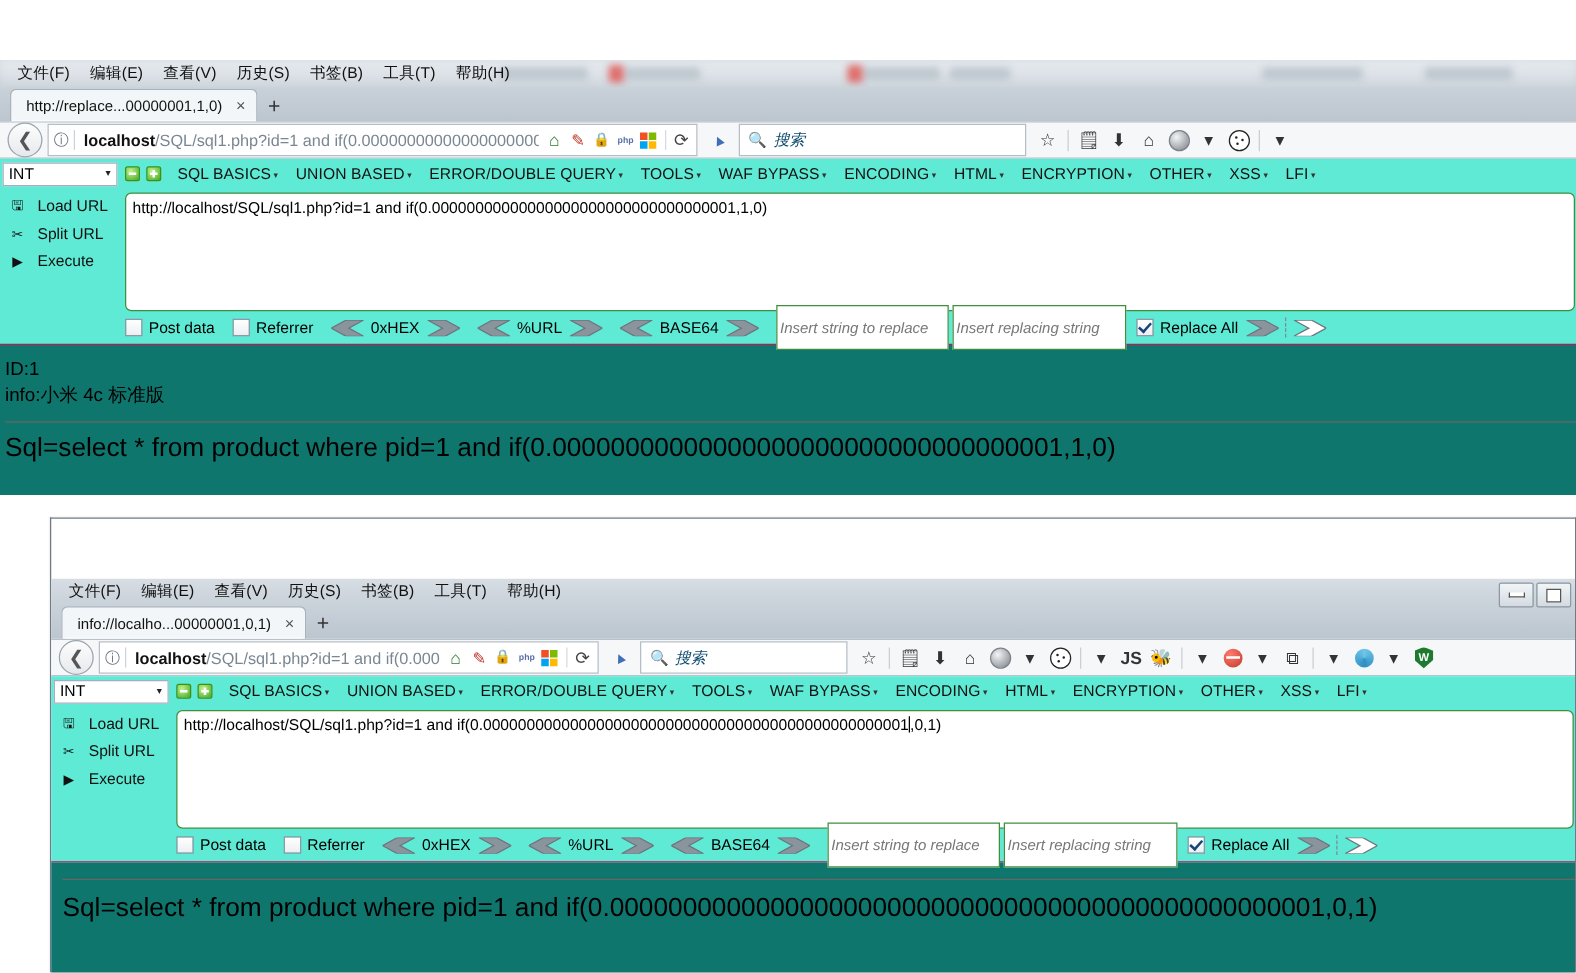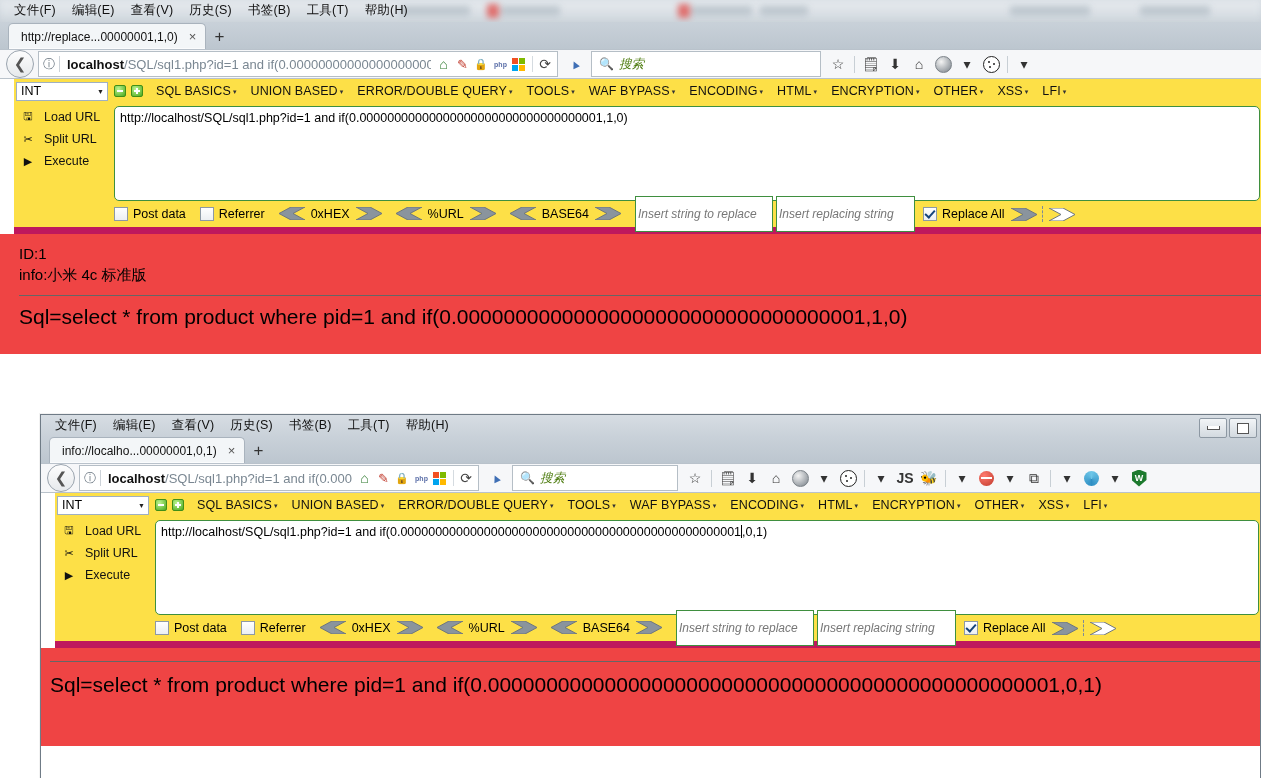--- a/index.html
+++ b/index.html
@@ -19,20 +19,21 @@
 
   
   .win {
     position: absolute;
     background: #fff;
     box-sizing: border-box;
   }
   .win-chrome {
     background: linear-gradient(to bottom, #d7dde3 0%, #c9d1d9 45%, #bcc6cf 100%);
     position: relative;
+    margin-top: 48px;
   }
   .menubar {
     height: 21px;
     display: flex;
     align-items: center;
     padding-left: 6px;
     font-size: 12.5px;
     color: #111;
     position: relative;
     z-index: 3;
@@ -139,37 +140,36 @@
   .searchbar {
     background:#fff;
     border:1px solid #b5bec6;
     height:26px;
     display:flex;
     align-items:center;
     box-sizing:border-box;
     margin-left:6px;
   }
   .searchbar .mag { padding:0 5px 0 7px; color:#444; font-size:12px;}
-  .searchbar .ph { color:#4d7c0f; font-style:italic; font-size:12.5px;}
+  .searchbar .ph { color:#0c4a6e; font-style:italic; font-size:12.5px;}
 
   .navicons {
     display:flex; align-items:center; gap:2px; padding-left:6px; flex:none;
   }
   .navicons .ico {
     width:22px; height:24px; display:flex; align-items:center; justify-content:center;
     font-size:14px; color:#333;
   }
   .navicons .vsep { width:1px; height:17px; background:#c8cfd5; margin:0 3px;}
   .caretdn { font-size:8px; color:#444; }
 
   
   .hackbar {
-    background: #fde047;
-    border-bottom: 7px solid #be185d;
-    margin-left: 14px;
+    background: #5eead4;
+    border-bottom: 1px solid #be185d;
   }
   .hb-menu {
     display:flex;
     align-items:center;
     height:24px;
     padding-left:2px;
     font-size:12.5px;
   }
   .hb-select {
     width: 92px;
@@ -268,21 +268,21 @@
     margin-right:5px;
     position:relative;
     flex:none;
   }
   .chk.on::after{
     content:"";
     position:absolute;left:3px;top:0px;width:4px;height:8px;
     border:solid #16447a;border-width:0 2px 2px 0;transform:rotate(42deg);
   }
   .optlabel{ display:flex;align-items:center;margin-right:14px; white-space:nowrap;}
-  .encgroup{ display:flex;align-items:flex-start;gap:6px;margin-right:14px;}
+  .encgroup{ display:flex;align-items:center;gap:6px;margin-right:14px;}
   .arrow-l, .arrow-r {
     width:26px;height:13px;flex:none;
   }
   .enc-name{ white-space:nowrap; }
   .repl-inp {
     border:1px solid #3f8f3f;
     background:#fff;
     height:36px;
     box-sizing:border-box;
     display:flex;
@@ -295,24 +295,24 @@
     white-space:nowrap;
   }
   .dashsep{
     width:1px;height:16px;
     border-left:1px dashed #7d8b98;
     margin:0 5px;
   }
 
   
   .pagearea {
-    background:#ef4444;
+    background:#0f766e;
     font-size:15px;
     color:#000;
-    padding: 9px 0 0 19px;
+    padding: 9px 0 0 4px;
     box-sizing:border-box;
     line-height:21px;
   }
   .pagearea .hr {
     border:none;
     border-top:1px solid #666;
     margin:10px 0 10px 0;
   }
   .sqlline{ font-size:21px; }
 

